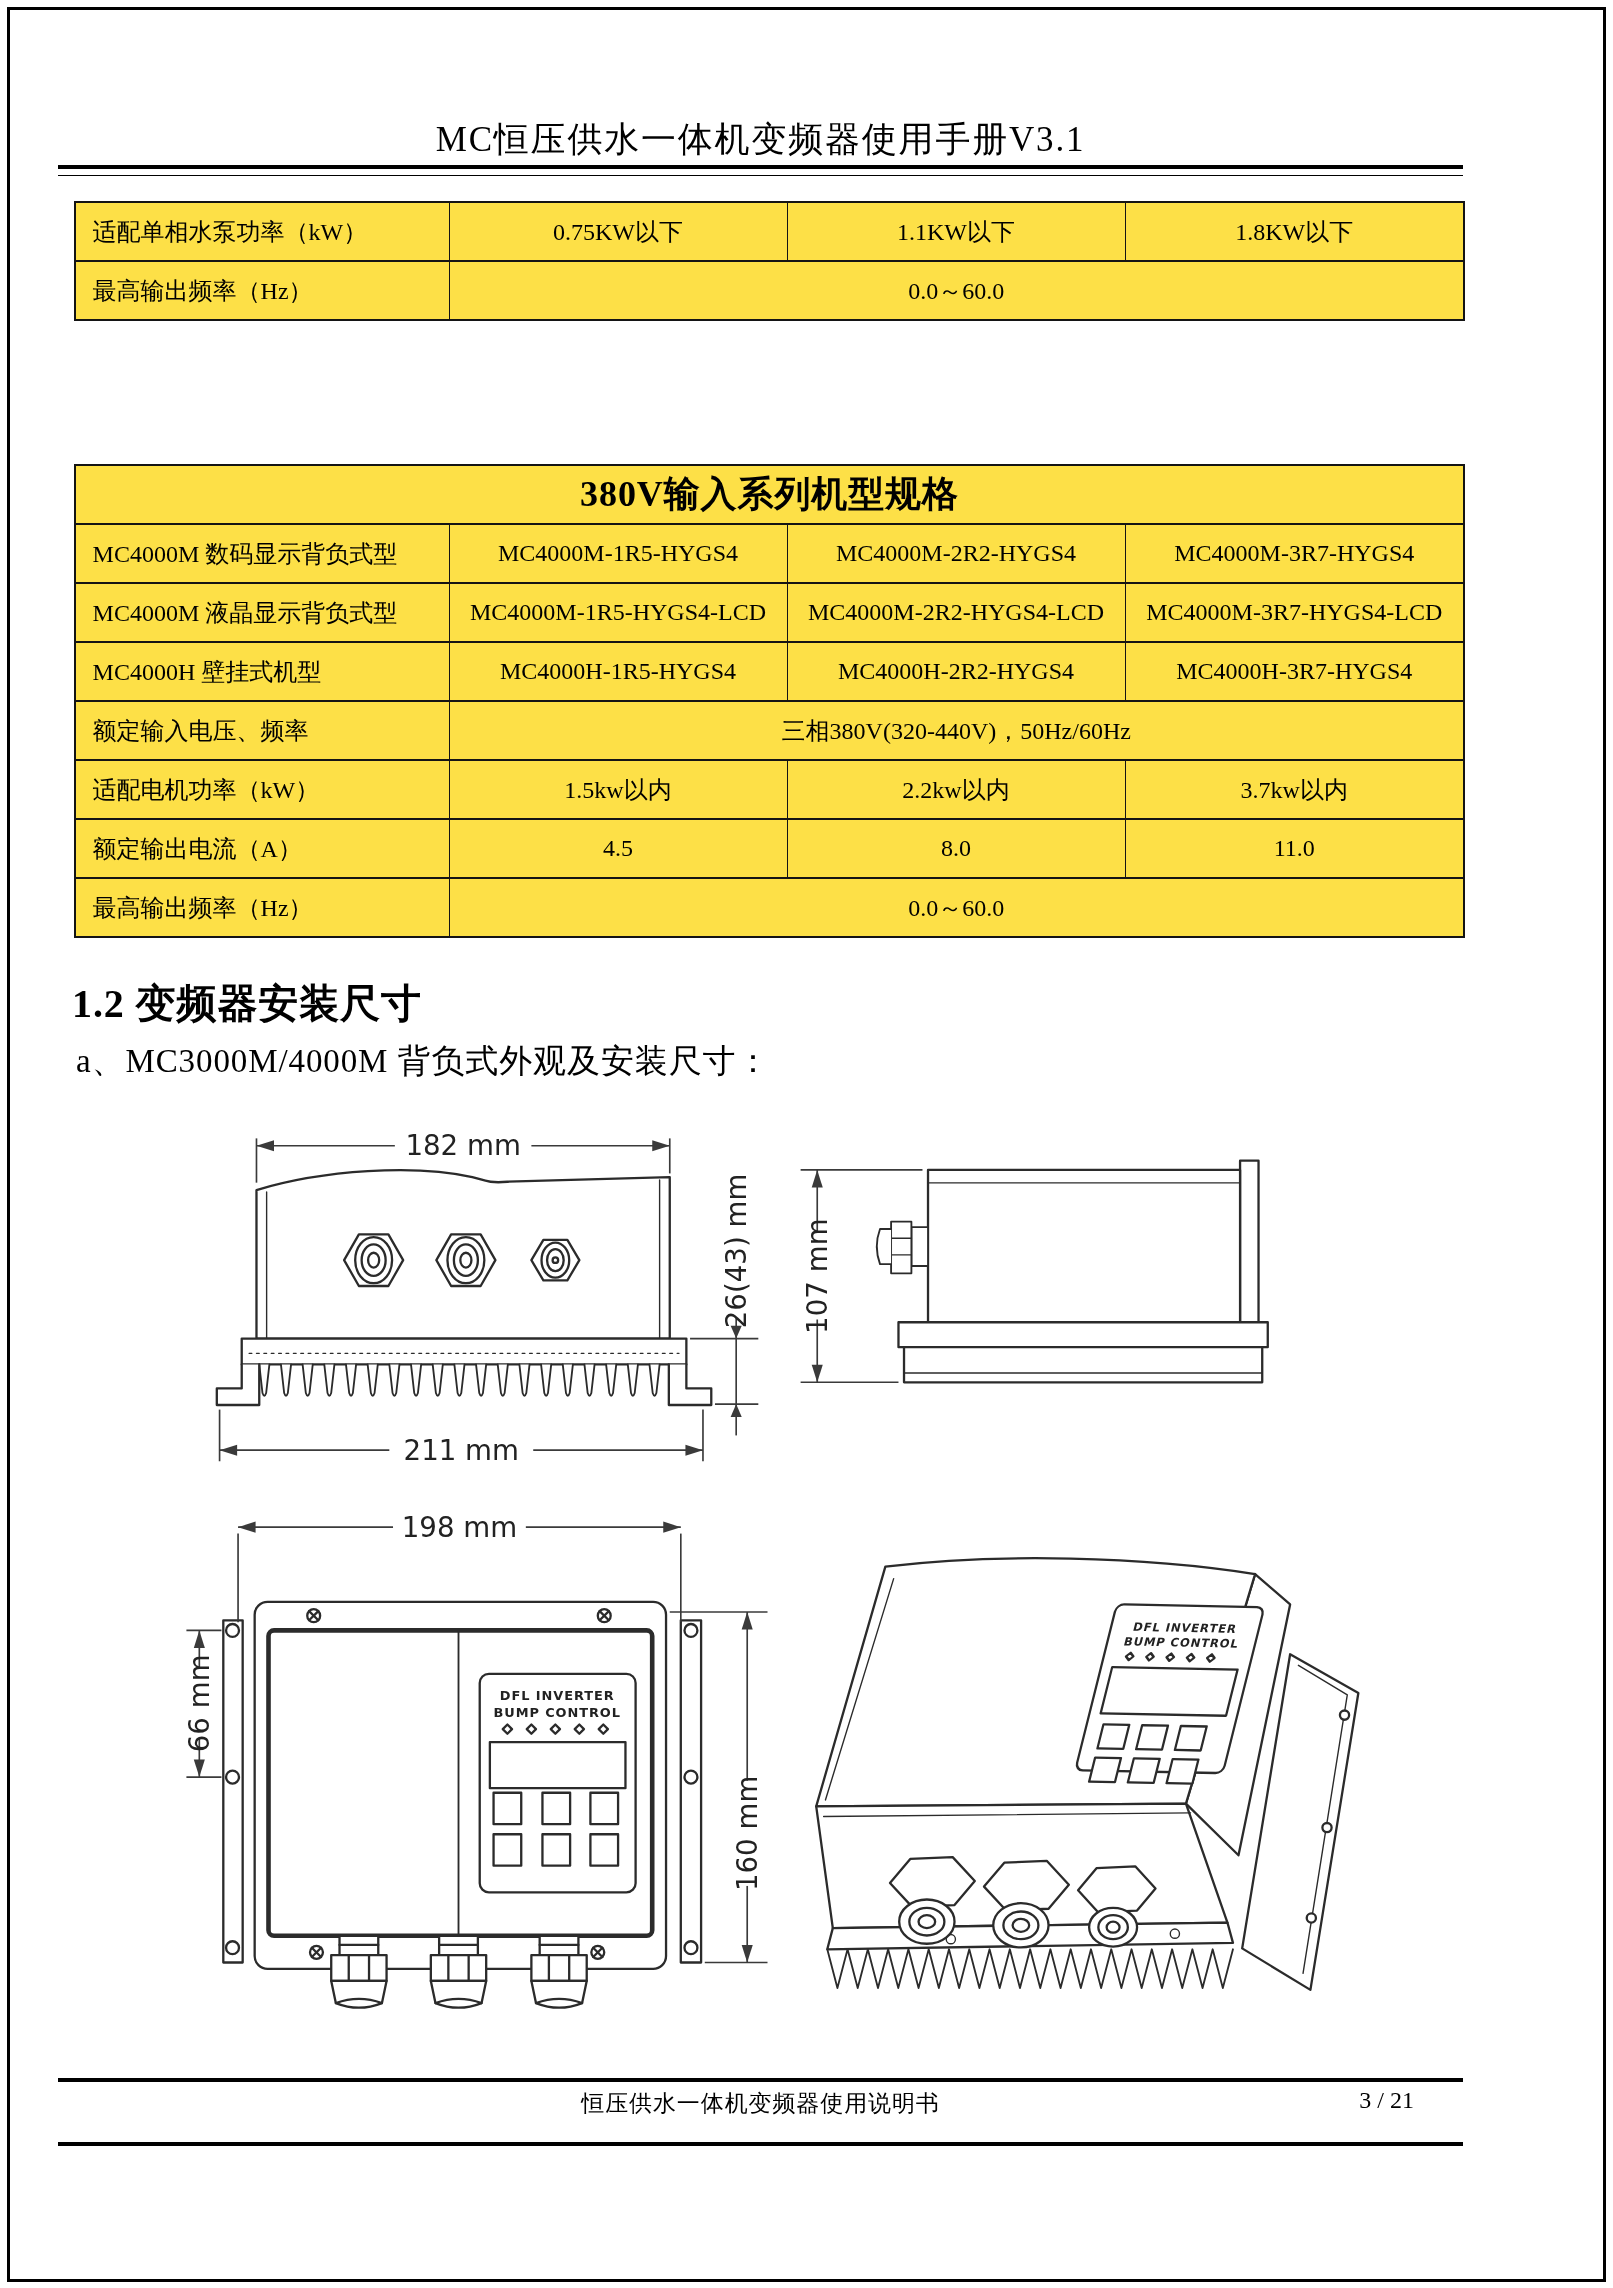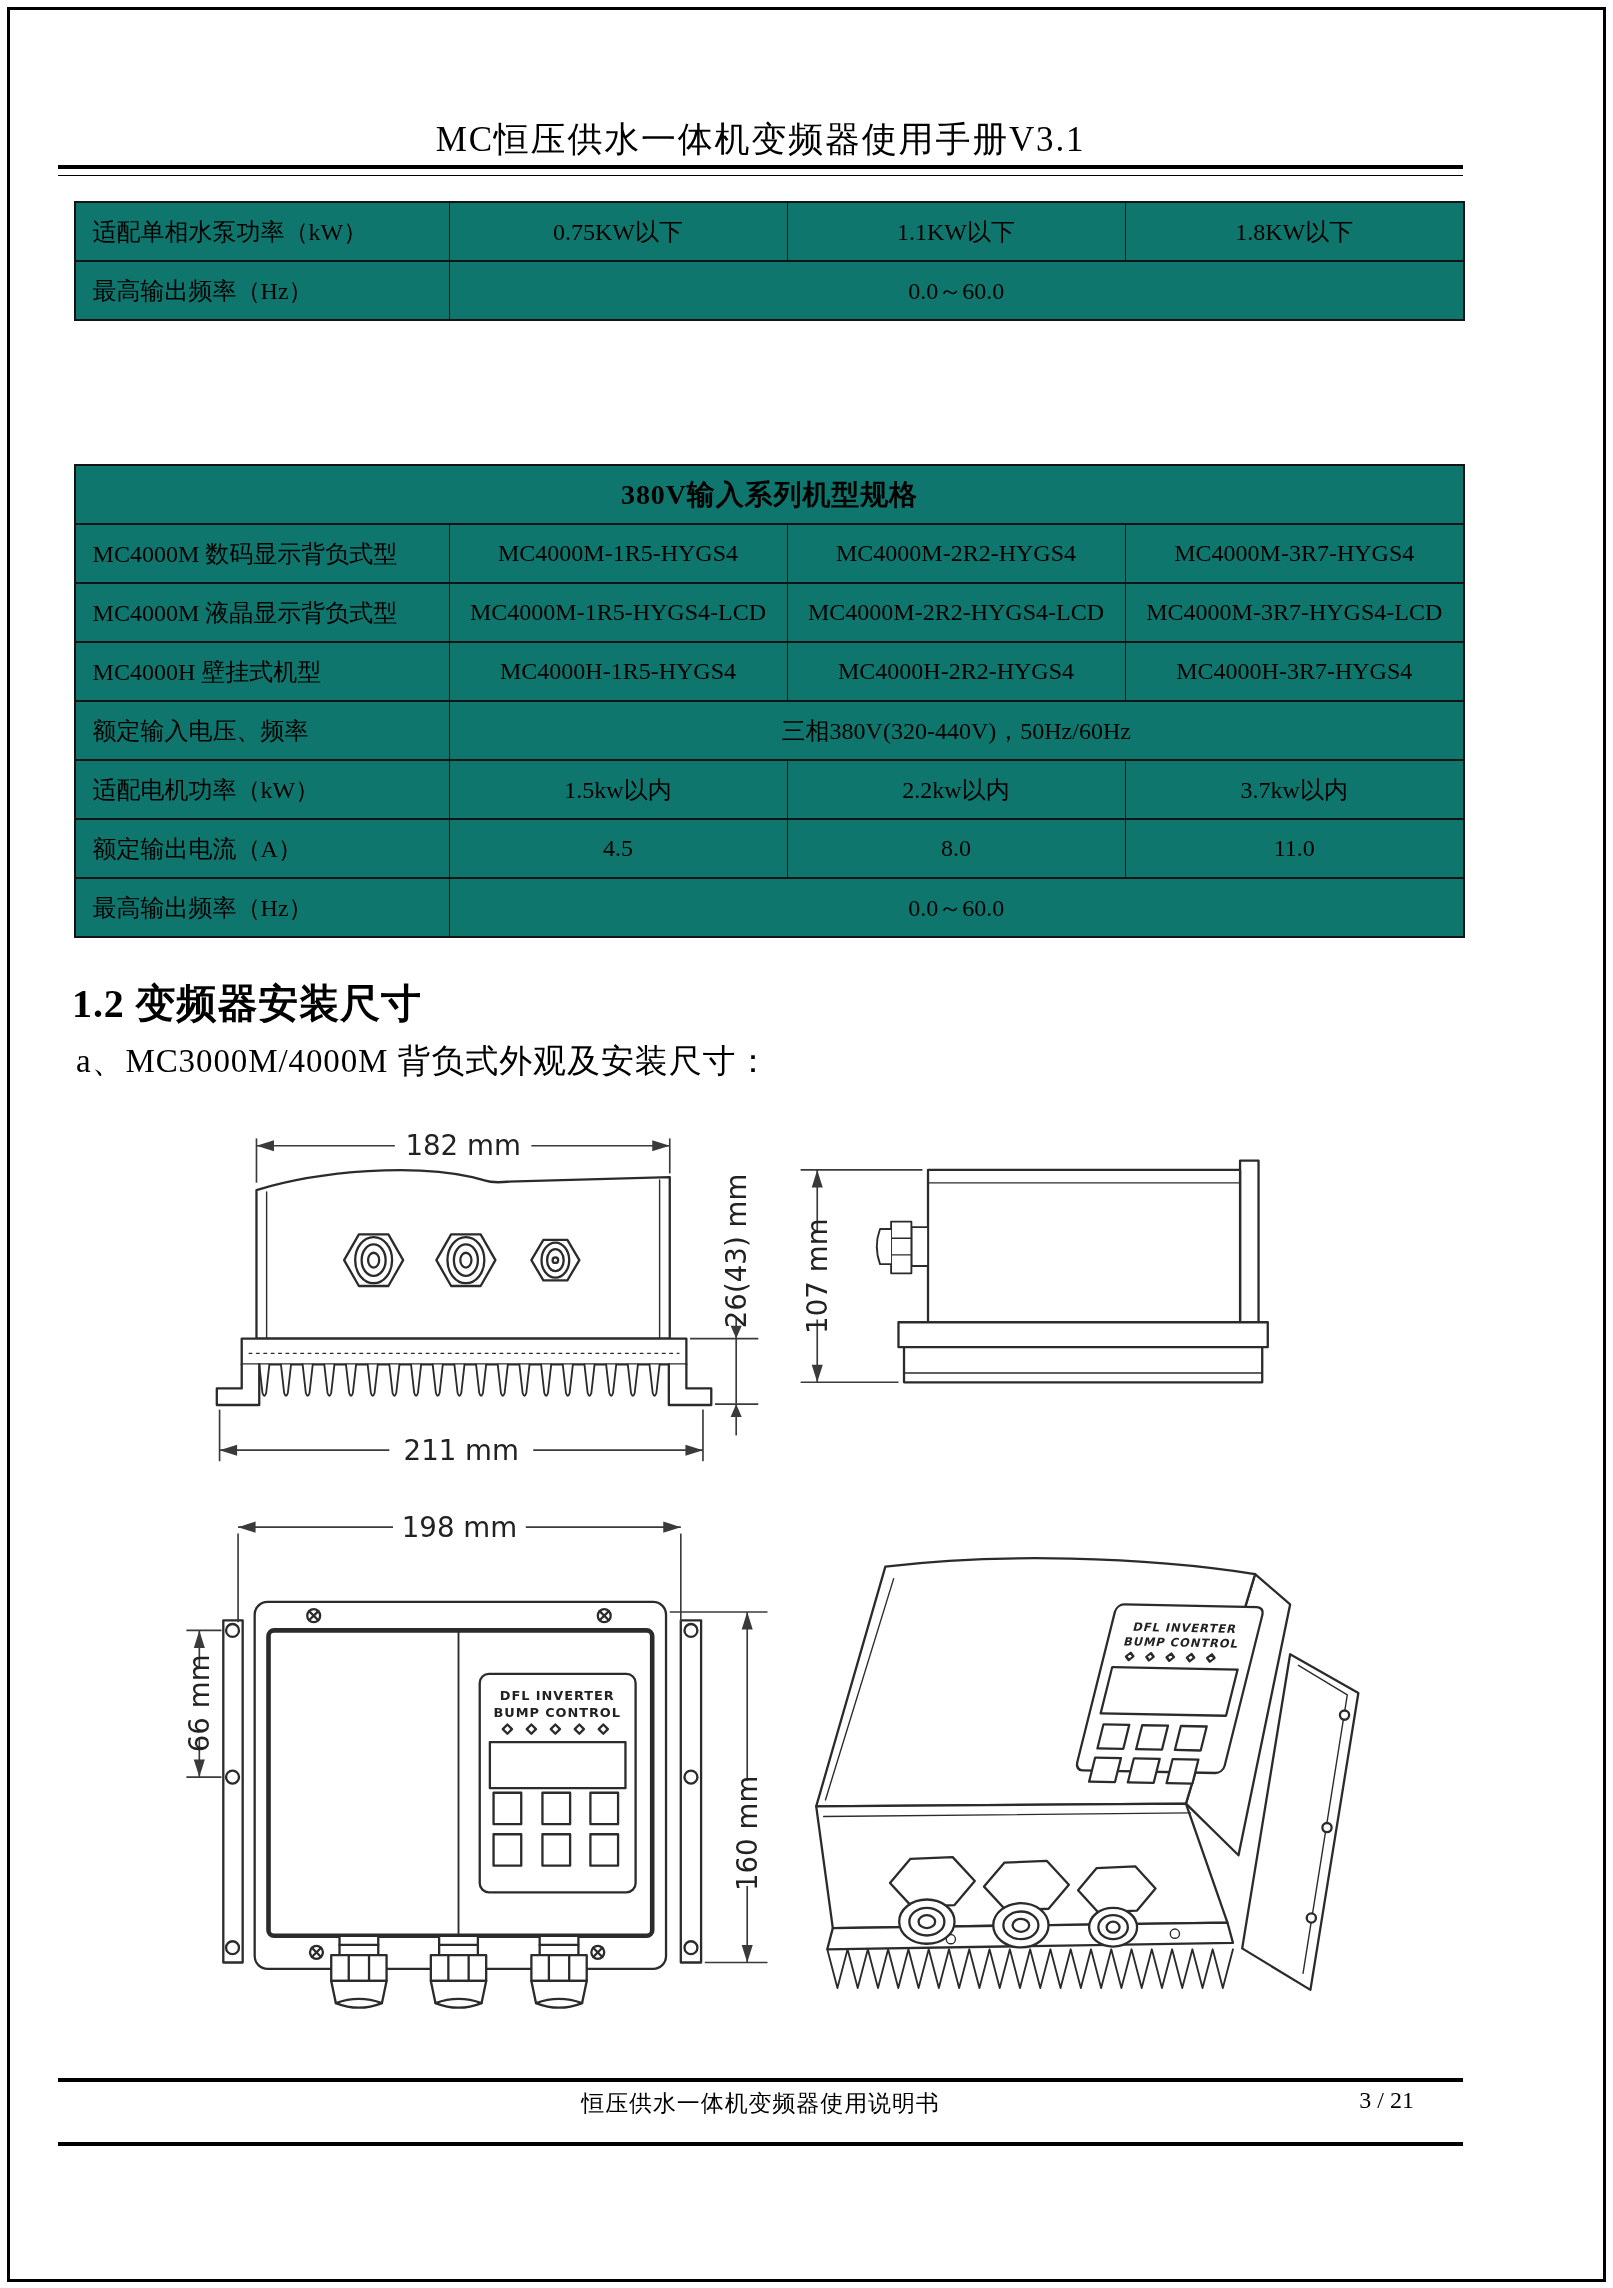--- a/index.html
+++ b/index.html
@@ -3,26 +3,26 @@
 <meta charset="utf-8">
 <style>
   html,body{margin:0;padding:0;background:#e8e8e8;}
   .page{position:relative;width:1613px;height:2289px;background:#fff;margin:0 auto;
         font-family:"Liberation Serif","DejaVu Serif",serif;color:#000;overflow:hidden;}
   .page-frame{position:absolute;left:7.4px;top:7.4px;right:7.4px;bottom:7.4px;border:3.7px solid #000;}
   .abs{position:absolute;}
   .doc-title{left:58px;top:116px;width:1405px;text-align:center;font-size:35px;
              letter-spacing:1.8px;white-space:nowrap;}
   .title-rule{left:58px;top:165px;width:1405px;height:5.5px;border-top:4.6px solid #000;border-bottom:1.8px solid #000;}
-  .spec{position:absolute;border-collapse:collapse;table-layout:fixed;background:#0f766e;
+  .spec{position:absolute;border-collapse:collapse;table-layout:fixed;background:#fde047;
         font-size:24px;border:2.8px solid #141414;}
   .spec td{border:1.8px solid #141414;border-top-width:2.8px;border-bottom-width:2.8px;
            height:57px;text-align:center;padding:0 7.4px;overflow:hidden;}
   .spec td.lbl{text-align:left;padding-left:16.6px;}
-  .spec td.thead{font-weight:bold;font-size:28px;letter-spacing:0.9px;}
+  .spec td.thead{font-weight:bold;font-size:36px;letter-spacing:0.9px;}
   .h113{left:76px;top:410px;font-size:27px;letter-spacing:0.9px;white-space:nowrap;}
   .h12{left:72px;top:976px;font-size:40px;font-weight:bold;letter-spacing:0.9px;white-space:nowrap;}
   .h12a{left:76px;top:1039px;font-size:33px;letter-spacing:0.9px;white-space:nowrap;}
   .draw{position:absolute;}
   .draw .ln{stroke:#2b2b2b;fill:none;stroke-width:2.5;stroke-linejoin:round;stroke-linecap:round;}
   .draw .thin{stroke-width:1.5;}
   .draw .wfill{fill:#fff;}
   .draw .dim{stroke:#3a3a3a;stroke-width:1.8;fill:none;}
   .draw .ah{fill:#3a3a3a;stroke:none;}
   .draw text{font-family:"DejaVu Sans","Liberation Sans",sans-serif;fill:#222;}

